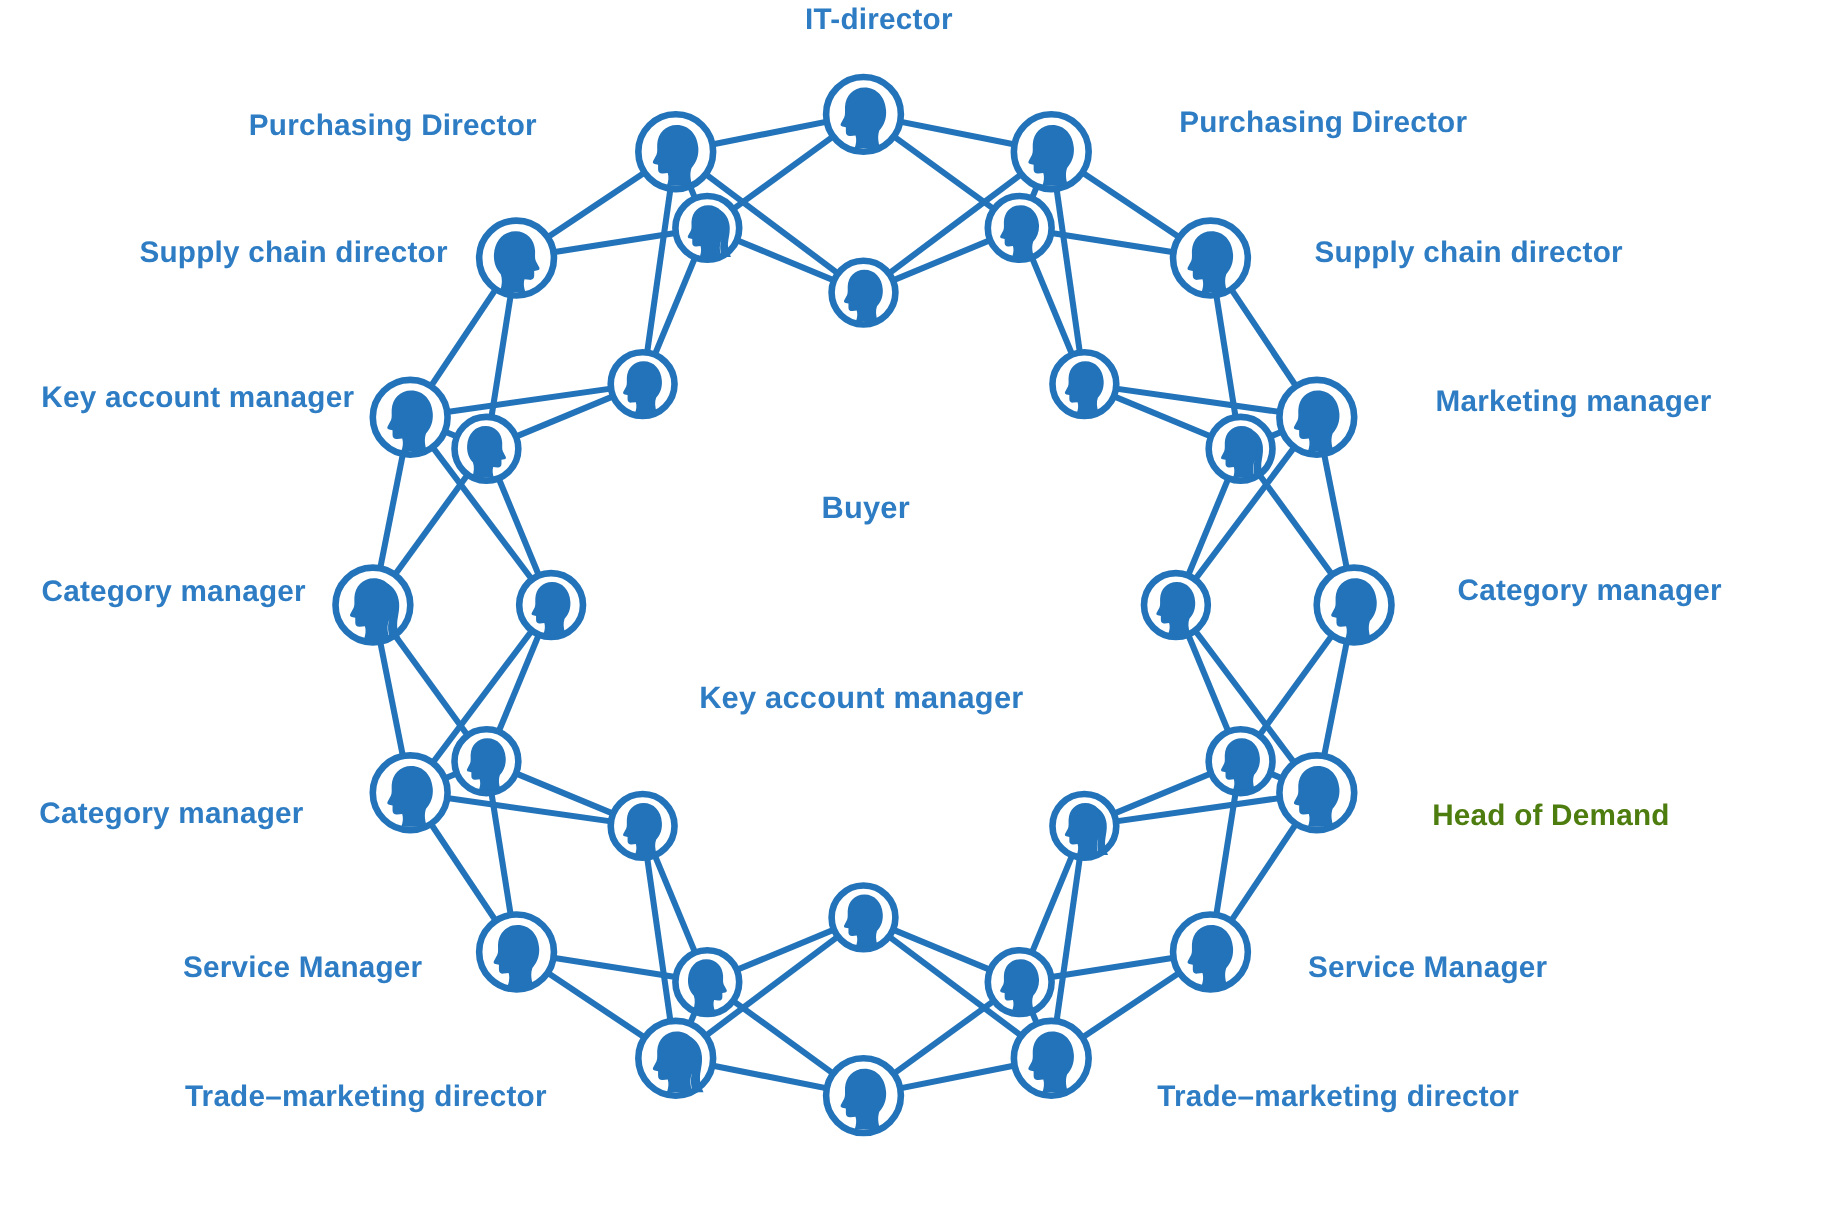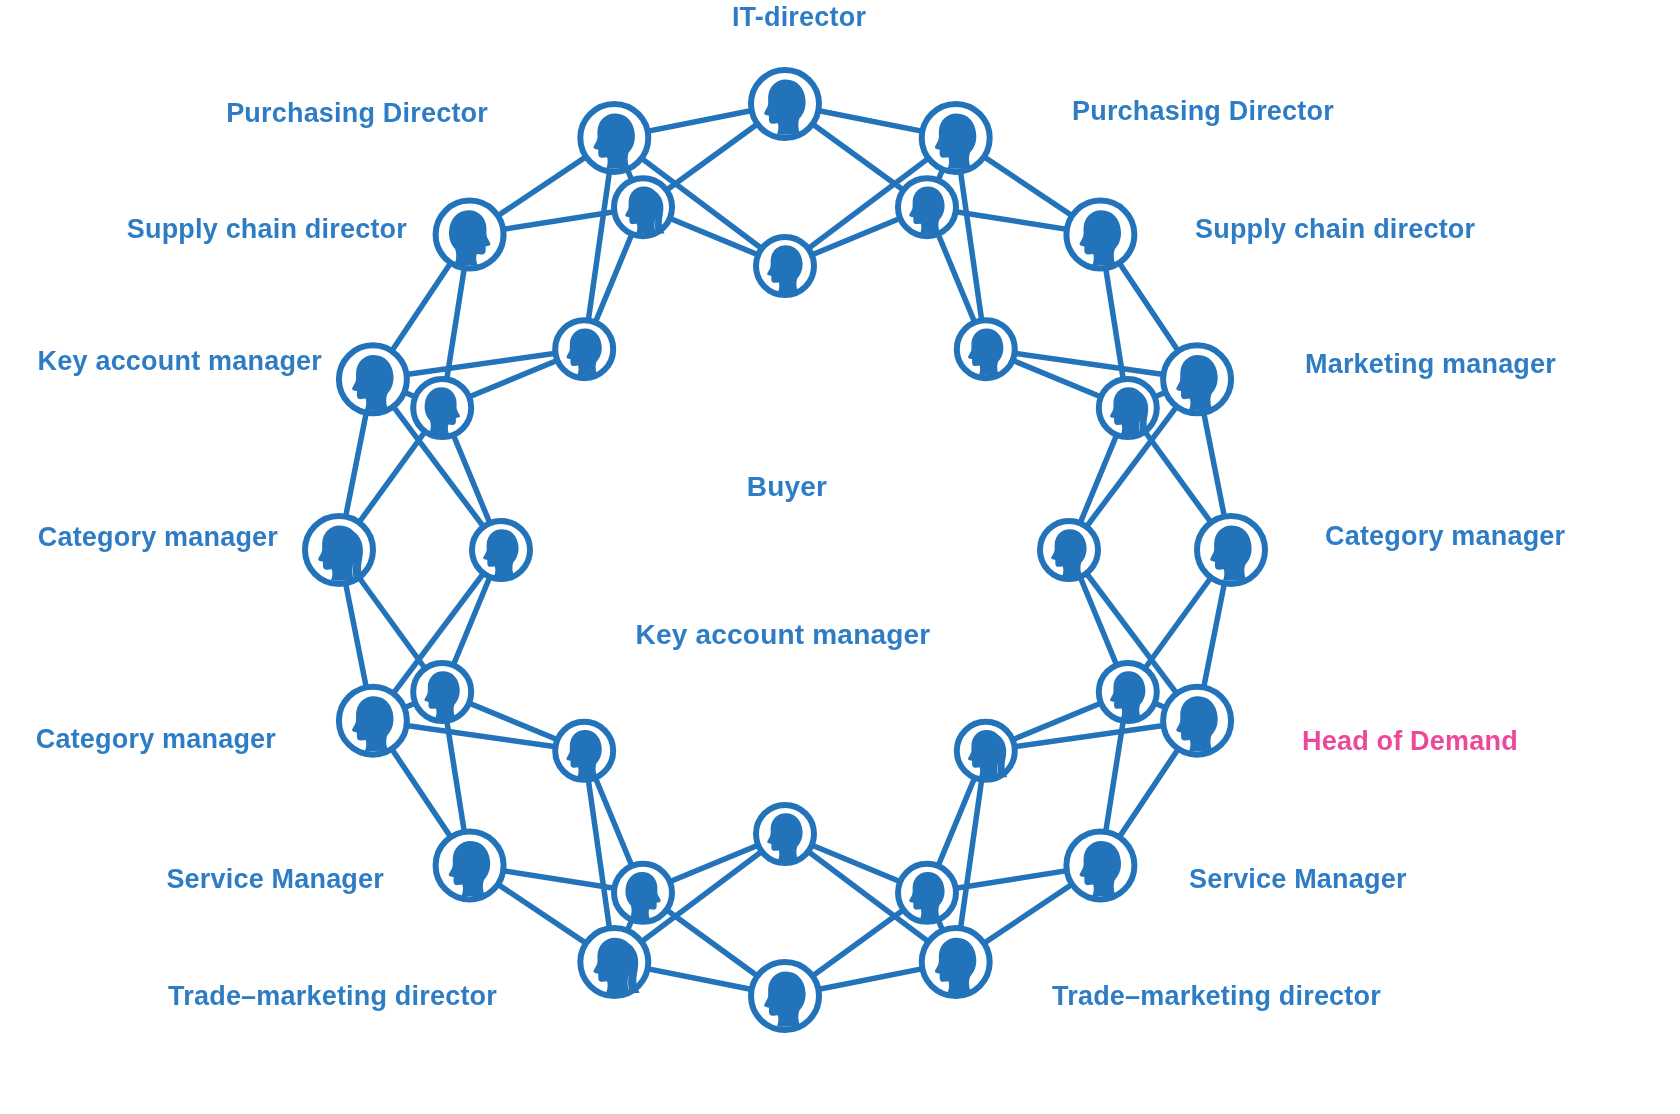--- a/index.html
+++ b/index.html
@@ -21,21 +21,21 @@
     white-space: nowrap;
     letter-spacing: 0.2px;
   }
   .center-label {
     position: absolute;
     font-weight: bold;
     font-size: 28px;
     white-space: nowrap;
     letter-spacing: 0.2px;
   }
-  #buyer-label { left: 787px; top: 462px; transform: translate(-50%, -50%); margin-top: 25px; }
+  #buyer-label { left: 787px; top: 462px; transform: translate(-50%, -50%); }
   #kam-label  { left: 783px; top: 635px; transform: translate(-50%, -50%); }
 </style>
 </head>
 <body style="background: rgb(255, 255, 255);">
 
 <div class="stage">
 
   <svg id="network-svg" width="1680" height="1114" viewBox="0 0 1680 1114">
     <defs>
       <g id="male-icon">
@@ -282,21 +282,21 @@
       </div>
       <div class="role-label" style="left: 1179px; top: 230px; color: rgb(46, 125, 196); text-align: left; transform: translate(0px, -50%);">
         <div>Supply chain director</div>
       </div>
       <div class="role-label" style="left: 1289px; top: 365px; color: rgb(46, 125, 196); text-align: left; transform: translate(0px, -50%);">
         <div>Marketing manager</div>
       </div>
       <div class="role-label" style="left: 1309px; top: 537px; color: rgb(46, 125, 196); text-align: left; transform: translate(0px, -50%);">
         <div>Category manager</div>
       </div>
-      <div class="role-label" style="left: 1286px; top: 742px; color: #ec4899; text-align: left; transform: translate(0px, -50%);">
+      <div class="role-label" style="left: 1286px; top: 742px; color: #4d7c0f; text-align: left; transform: translate(0px, -50%);">
         <div>Head of Demand</div>
       </div>
       <div class="role-label" style="left: 1173px; top: 880px; color: rgb(46, 125, 196); text-align: left; transform: translate(0px, -50%);">
         <div>Service Manager</div>
       </div>
       <div class="role-label" style="left: 1036px; top: 997px; color: rgb(46, 125, 196); text-align: left; transform: translate(0px, -50%);">
         <div>Trade–marketing director</div>
       </div>
     </div>
 

